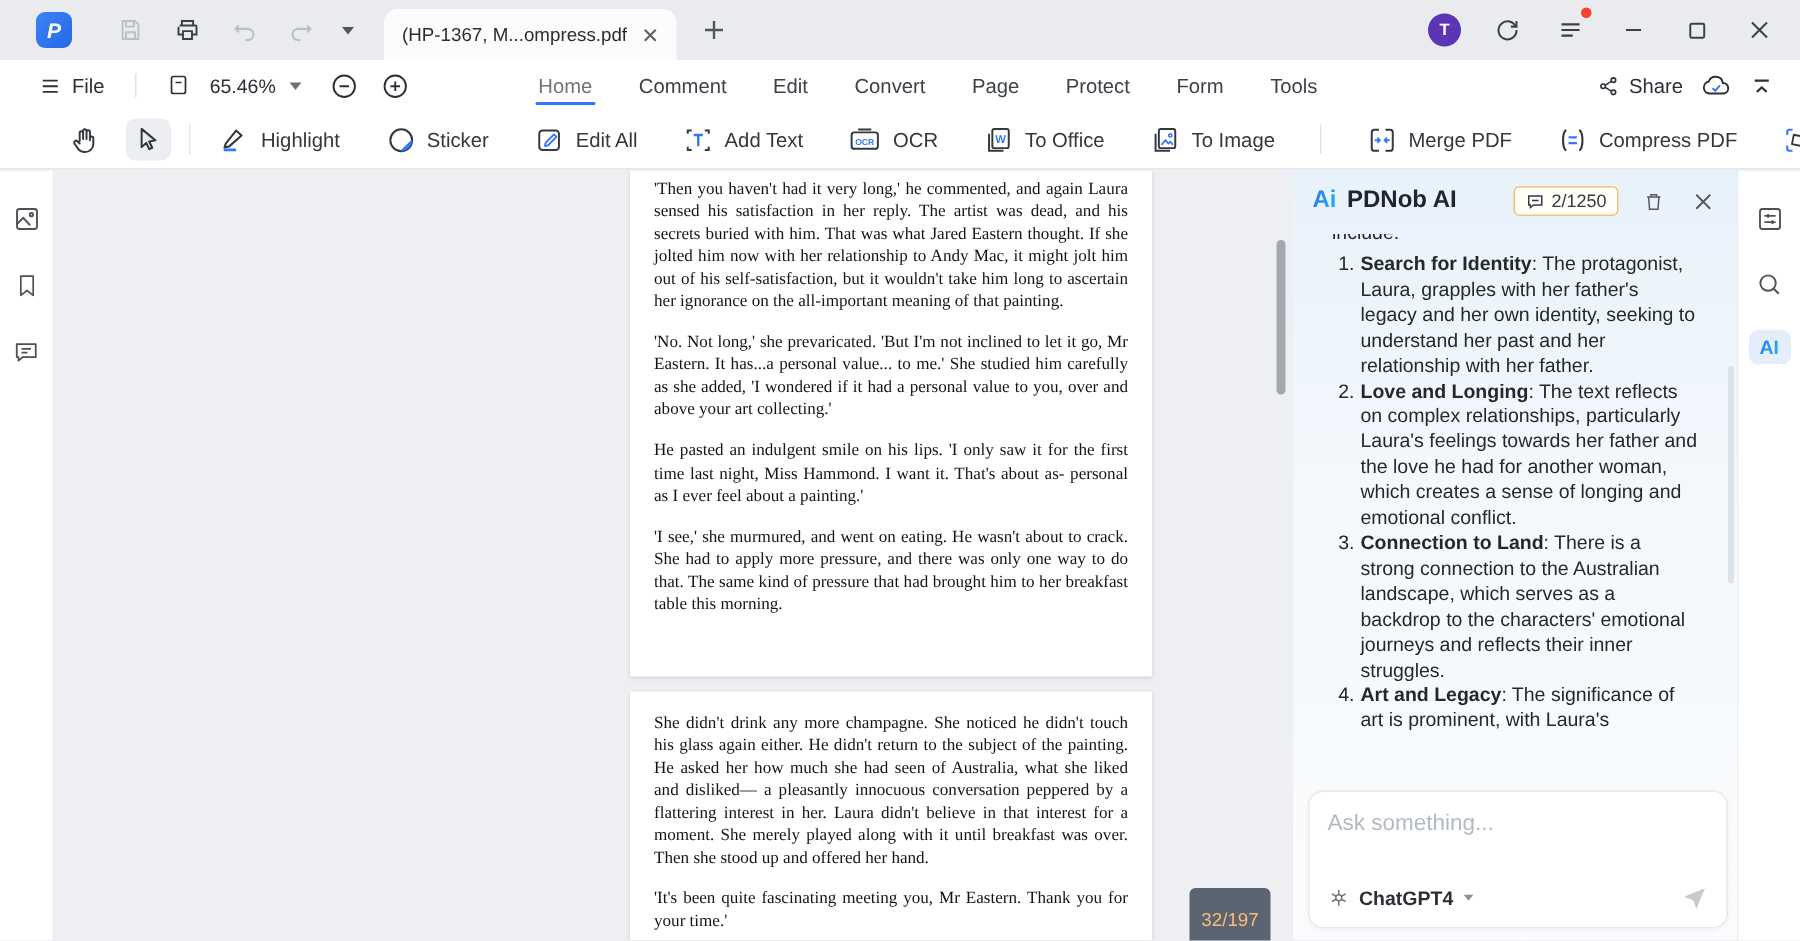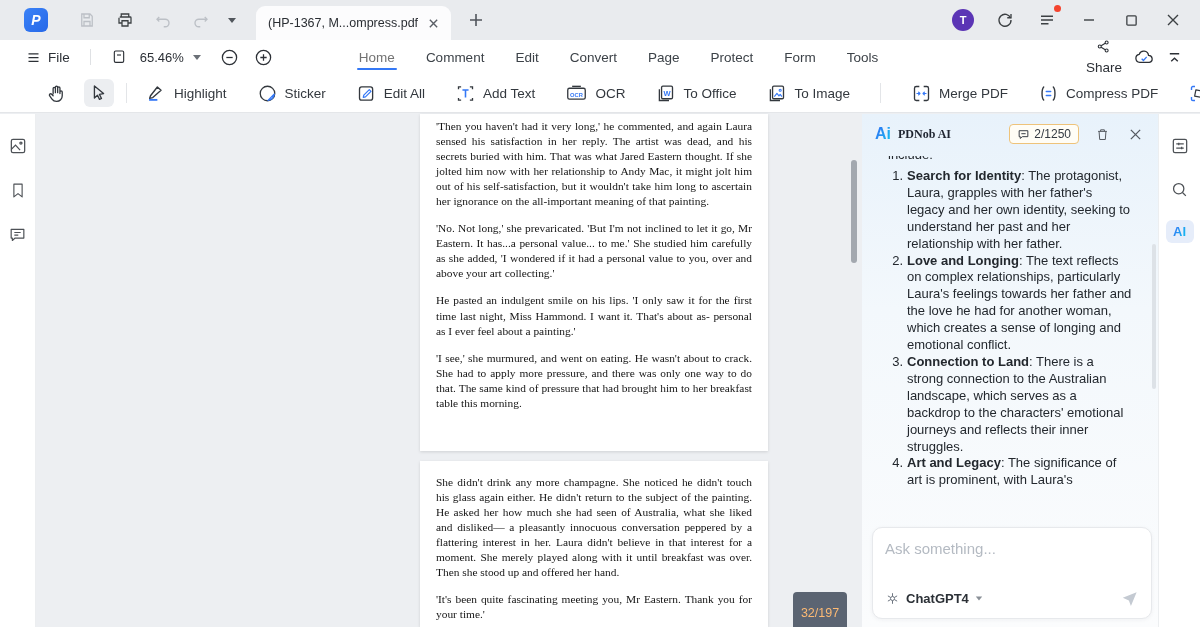--- a/index.html
+++ b/index.html
@@ -57,21 +57,21 @@
   .page-inner { padding:5px 16px 0 16px; font-family:"Liberation Serif", serif; font-size:11.4px; line-height:1.32; color:#141414; text-align:justify; }
   .page2 .page-inner { padding-top:14px; }
   .page-inner p { margin-bottom:12px; }
   .doc-scroll-thumb { position:absolute; right:5px; top:46px; width:6px; height:103px; border-radius:3px; background:#a3a8af; }
   .page-badge { position:absolute; left:757px; top:478px; width:54px; height:41px; border-radius:4px; background:#5b6472; color:#fdba74; font-size:12.5px; display:flex; align-items:center; justify-content:center; }
 
   
   .ai-panel { position:absolute; left:862px; top:0; width:296px; bottom:0; background:linear-gradient(180deg,#e8f2fb 0%,#f3f8fc 38%,#fbfcfd 100%); }
   .ai-header { height:40px; display:flex; align-items:center; padding:0 13px; gap:7px; }
   .ai-logo { font-size:16px; font-weight:bold; }
-  .ai-title { font-size:12px; font-weight:bold; color:#1e2430;font-family:Liberation Serif, serif; }
+  .ai-title { font-size:16px; font-weight:bold; color:#1e2430; }
   .quota-badge { margin-left:auto; display:flex; align-items:center; gap:4px; border:1px solid #eec37a; background:#fffdf6; border-radius:4px; padding:2px 7px; font-size:12px; color:#343a42; }
   .ai-hbtn { width:20px; height:20px; display:flex; align-items:center; justify-content:center; margin-left:6px; }
   .ai-content { position:absolute; left:0; right:0; top:42px; bottom:112px; overflow:hidden; font-size:13px; line-height:16.9px; color:#23282e; }
   .clip-line { height:9px; overflow:hidden; padding-left:26px; }
   .clip-line span { display:block; margin-top:-9px; }
   .ai-list { padding:3px 26px 0 26px; }
   .ai-item { display:flex; margin-bottom:0; }
   .ai-item .num { flex:none; width:15px; text-align:right; margin-right:4px; }
   .ai-item .itext { flex:1; }
   .ai-item b { font-weight:bold; }
@@ -190,21 +190,21 @@
     <div class="mb-tab active">Home</div>
     <div class="mb-tab">Comment</div>
     <div class="mb-tab">Edit</div>
     <div class="mb-tab">Convert</div>
     <div class="mb-tab">Page</div>
     <div class="mb-tab">Protect</div>
     <div class="mb-tab">Form</div>
     <div class="mb-tab">Tools</div>
   </div>
   <div class="mb-right">
-    <div style="display:flex;align-items:center;gap:6px;flex-direction:column;">
+    <div style="display:flex;align-items:center;gap:6px;">
       <svg width="15" height="15" viewBox="0 0 24 24" fill="none" stroke="#2c3036" stroke-width="1.7">
           <circle cx="6" cy="12" r="2.4"></circle>
           <circle cx="17" cy="5.5" r="2.4"></circle>
           <circle cx="17" cy="18.5" r="2.4"></circle>
           <path d="M8.2 10.8l6.6-4M8.2 13.2l6.6 4"></path>
         </svg>
       <span>Share</span>
     </div>
     <svg width="21" height="17" viewBox="0 0 26 20" fill="none" stroke="#2c3036" stroke-width="1.6">
         <path d="M7 16a5 5 0 0 1-.6-9.9A6 6 0 0 1 18 7.3 4.4 4.4 0 0 1 19 16z"></path>

